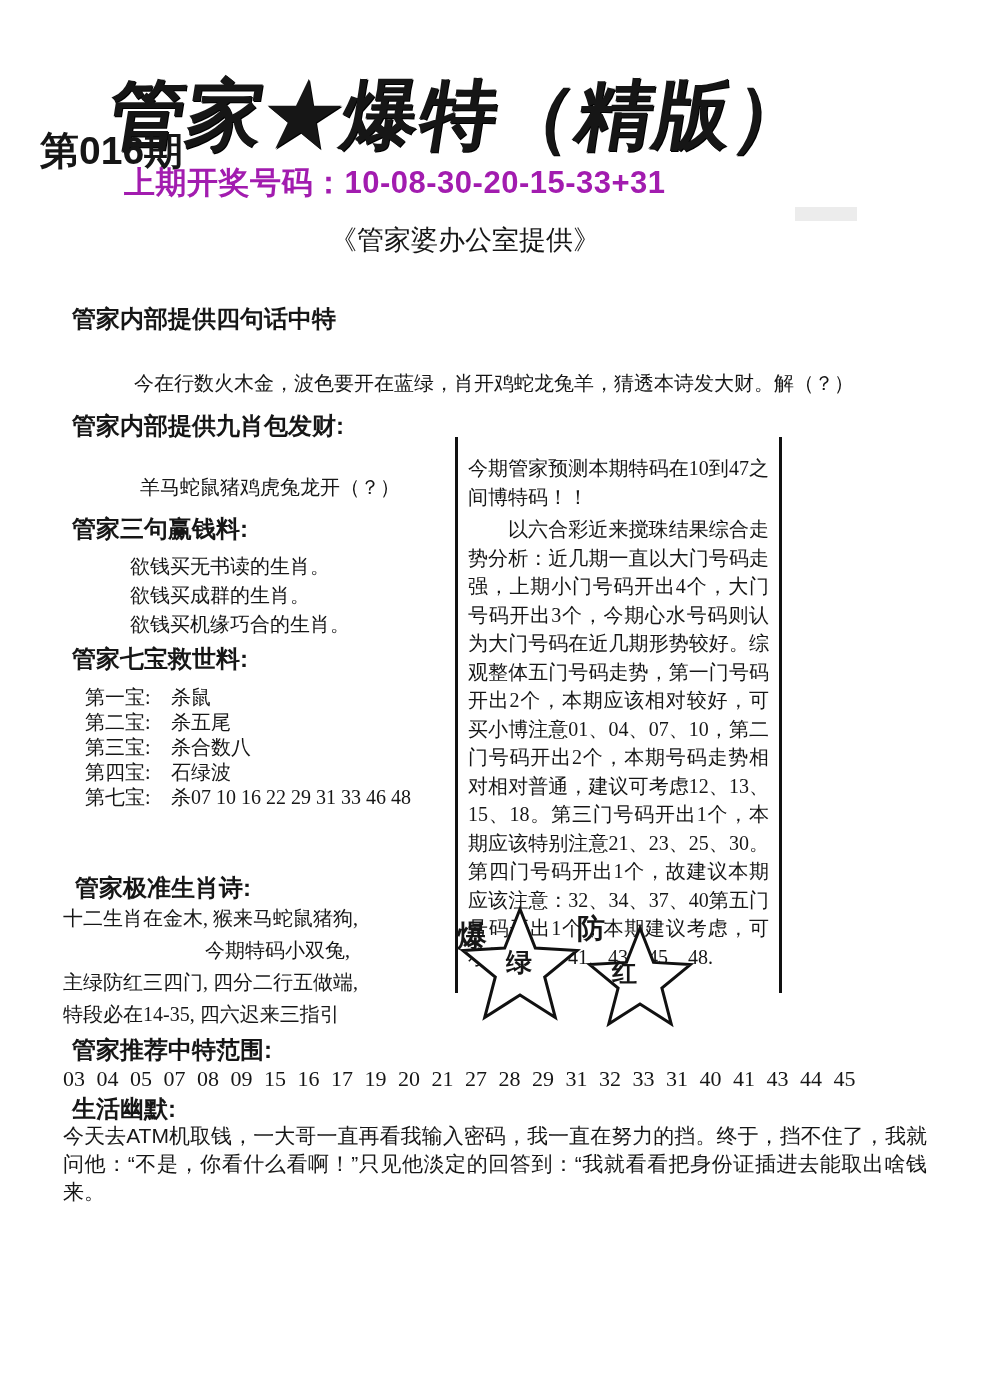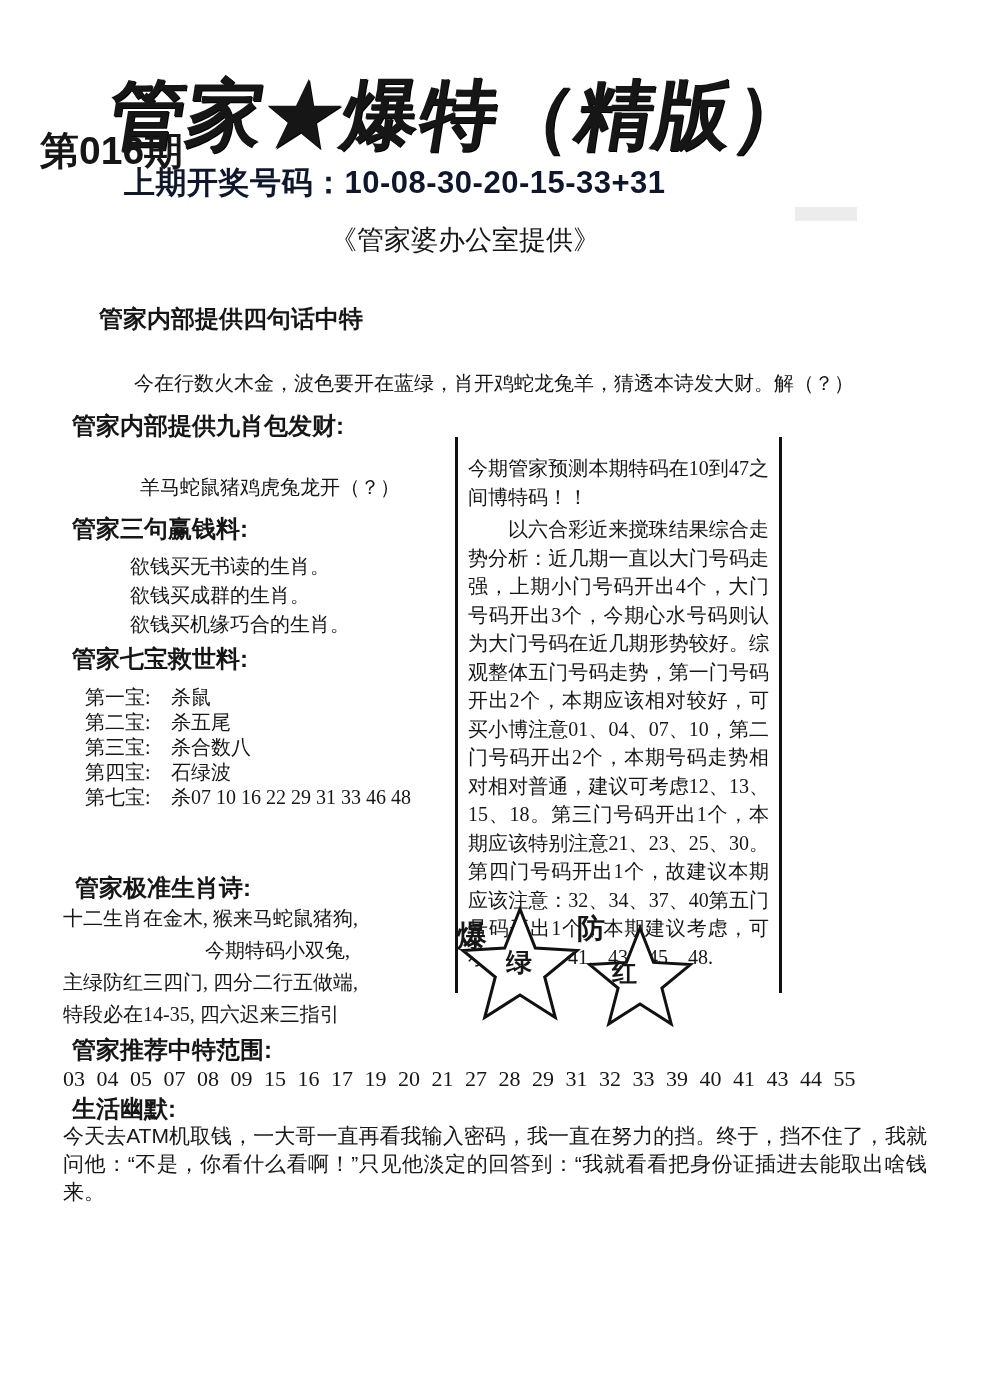--- a/index.html
+++ b/index.html
@@ -56,21 +56,21 @@
     font-family: "Liberation Sans", sans-serif;
     font-weight: bold;
     font-size: 24px;
     white-space: nowrap;
   }
   .body-text {
     position: absolute;
     font-size: 20px;
     white-space: nowrap;
   }
-  #h-four      { left: 72px;  top: 303px; margin-left: 27px; }
+  #h-four      { left: 72px;  top: 303px; }
   #four-body   { left: 134px; top: 370px; }
   #h-nine      { left: 72px;  top: 410px; }
   #nine-body   { left: 140px; top: 474px; }
   #h-three     { left: 72px;  top: 513px; }
   #three-lines { left: 130px; top: 552px; line-height: 29px; }
   #h-seven     { left: 72px;  top: 643px; }
   #seven-list  { left: 85px;  top: 685px; line-height: 25px; }
   #seven-list .t-label { display: inline-block; width: 86px; }
   #h-poem      { left: 75px;  top: 872px; }
   #poem1 { left: 63px;  top: 905px; }
@@ -124,21 +124,21 @@
   #star-label-fang  { left: 577px; top: 910px; font-size: 28px; }
   #star-text-red    { left: 612px; top: 956px; font-size: 25px; }
 </style>
 </head>
 <body>
 
 <div>
 
   <h1 class="abs" id="title">管家★爆特（精版）</h1>
   <div class="abs" id="issue">第016期</div>
-  <div class="abs" id="lastdraw" style="color:#0f172a">上期开奖号码：10-08-30-20-15-33+31</div>
+  <div class="abs" id="lastdraw" style="color:#a21caf">上期开奖号码：10-08-30-20-15-33+31</div>
   <div class="artifact" style="left:795px;top:207px;width:62px;height:14px;"></div>
   <div class="abs" id="provider">《管家婆办公室提供》</div>
 
   <div class="h" id="h-four">管家内部提供四句话中特</div>
   <div class="body-text" id="four-body">今在行数火木金，波色要开在蓝绿，肖开鸡蛇龙兔羊，猜透本诗发大财。解（？）</div>
 
   <div class="h" id="h-nine">管家内部提供九肖包发财:</div>
   <div class="body-text" id="nine-body">羊马蛇鼠猪鸡虎兔龙开（？）</div>
 
   <div class="h" id="h-three">管家三句赢钱料:</div>
@@ -157,21 +157,21 @@
     <div><span class="t-label">第七宝:</span><span>杀07 10 16 22 29 31 33 46 48</span></div>
   </div>
 
   <div class="h" id="h-poem">管家极准生肖诗:</div>
   <div class="body-text" id="poem1">十二生肖在金木, 猴来马蛇鼠猪狗,</div>
   <div class="body-text" id="poem2">今期特码小双兔,</div>
   <div class="body-text" id="poem3">主绿防红三四门, 四分二行五做端,</div>
   <div class="body-text" id="poem4">特段必在14-35, 四六迟来三指引</div>
 
   <div class="h" id="h-recommend">管家推荐中特范围:</div>
-  <div class="abs" id="recommend-numbers">03 04 05 07 08 09 15 16 17 19 20 21 27 28 29 31 32 33 39 40 41 43 44 55</div>
+  <div class="abs" id="recommend-numbers">03 04 05 07 08 09 15 16 17 19 20 21 27 28 29 31 32 33 31 40 41 43 44 45</div>
 
   <div class="h" id="h-humor">生活幽默:</div>
   <div class="body-text" id="humor-body">今天去ATM机取钱，一大哥一直再看我输入密码，我一直在努力的挡。终于，挡不住了，我就问他：“不是，你看什么看啊！”只见他淡定的回答到：“我就看看把身份证插进去能取出啥钱来。</div>
 
   <div class="vrule" id="rule-left"></div>
   <div class="vrule" id="rule-right"></div>
 
   <div id="panel-text">
     <p id="panel-intro">今期管家预测本期特码在10到47之间博特码！！</p>
     <p id="panel-analysis">以六合彩近来搅珠结果综合走势分析：近几期一直以大门号码走强，上期小门号码开出4个，大门号码开出3个，今期心水号码则认为大门号码在近几期形势较好。综观整体五门号码走势，第一门号码开出2个，本期应该相对较好，可买小博注意01、04、07、10，第二门号码开出2个，本期号码走势相对相对普通，建议可考虑12、13、15、18。第三门号码开出1个，本期应该特别注意21、23、25、30。第四门号码开出1个，故建议本期应该注意：32、34、37、40第五门号码开出1个，本期建议考虑，可小博注意：41、43、45、48.</p>

